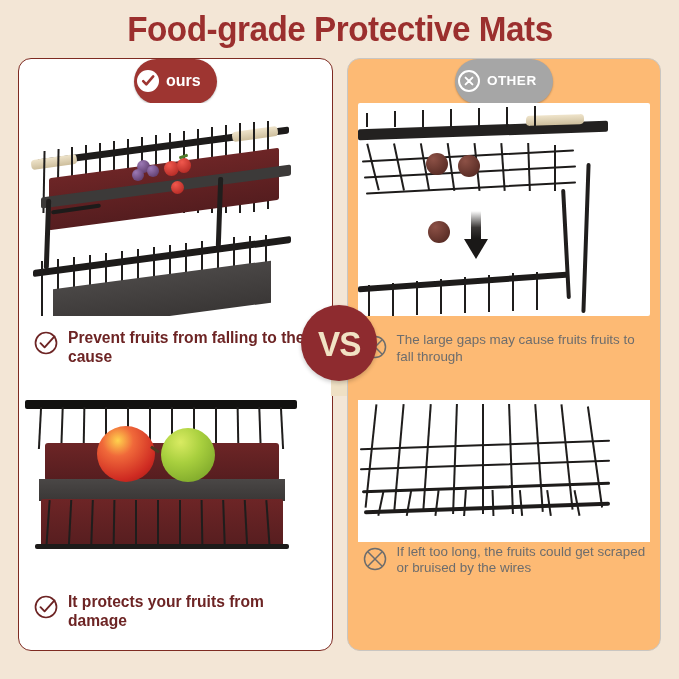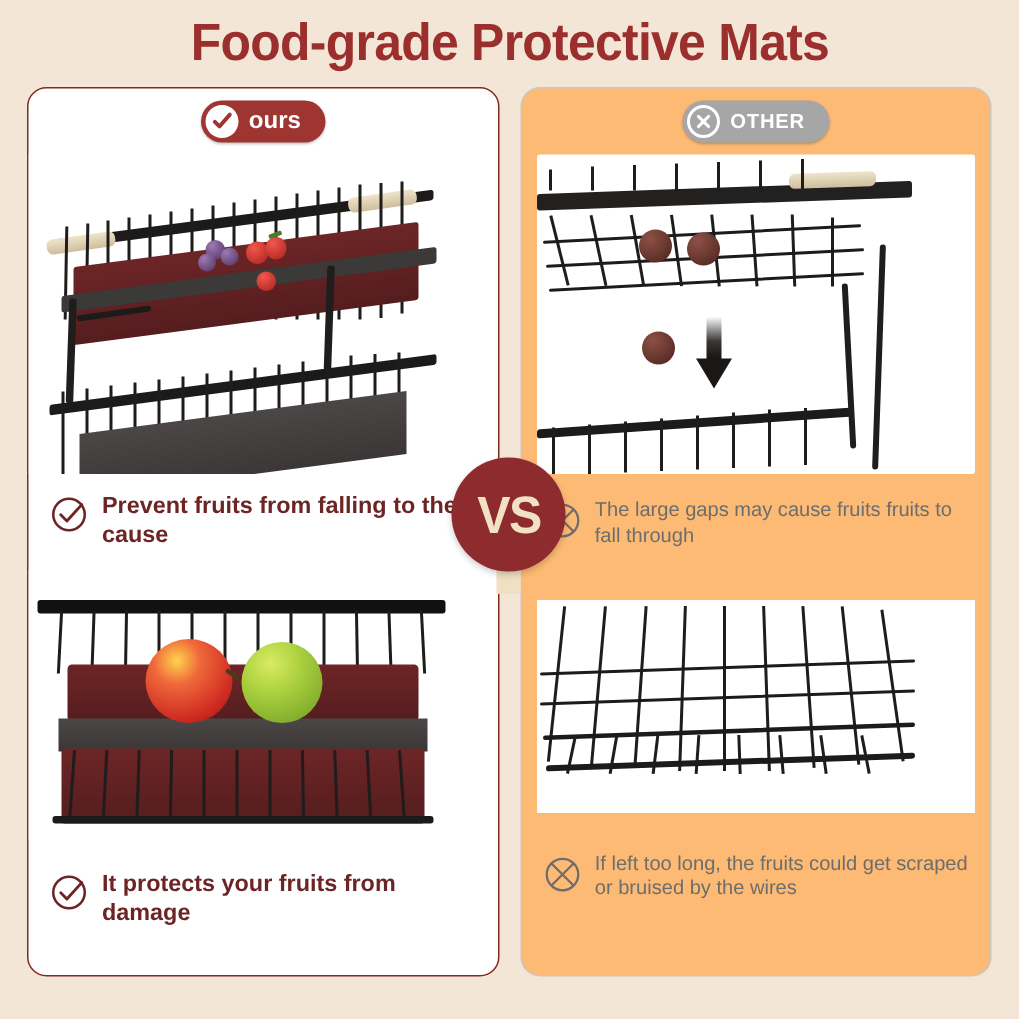--- a/index.html
+++ b/index.html
@@ -68,21 +68,21 @@
     height: 44px;
     display: flex;
     align-items: center;
     justify-content: center;
     flex: none;
   }
   .badge {
     display: inline-flex;
     align-items: center;
     border-radius: 999px;
-    height: 28px;
+    height: 45px;
     padding: 0 16px 0 3px;
     box-shadow: 0 1px 2px rgba(0,0,0,.25);
   }
   .badge-ours { background: #9e3531; }
   .badge-other { background: #a6a6a6; }
   .badge-icon {
     width: 22px; height: 22px;
     border-radius: 50%;
     display: inline-flex;
     align-items: center;
@@ -327,21 +327,21 @@
         <div class="wire" style="left:226px; top:120px; height:48px; transform:rotate(-3deg);"></div>
         <div class="wire" style="left:248px; top:120px; height:48px; transform:rotate(-4deg);"></div>
       </div>
       <div class="rail" style="left:16px; top:164px; width:254px; height:5px;"></div>
 
       <div class="fruit apple-red" style="left:78px; top:46px; width:58px; height:56px;"></div>
       <div class="fruit apple-green" style="left:142px; top:48px; width:54px; height:54px;"></div>
       <div class="stem" style="left:131px; top:68px; width:10px; height:3px; transform:rotate(35deg);"></div>
     </div>
 
-    <div class="caption" style="margin-top:20px;">
+    <div class="caption" style="margin-top:32px;">
       <span class="cap-icon">
         <svg width="26" height="26" viewBox="0 0 26 26" aria-hidden="true">
           <circle cx="13" cy="13" r="10.5" fill="none" stroke="#6d2424" stroke-width="1.7"></circle>
           <path d="M7.5 13.2 L11.6 17.3 L21.5 6.4" fill="none" stroke="#6d2424" stroke-width="1.9" stroke-linecap="round" stroke-linejoin="round"></path>
         </svg>
       </span>
       <span class="cap-text cap-text-ours">It protects your fruits from damage</span>
     </div>
   </div>
 
@@ -459,21 +459,21 @@
         <div class="wire" style="left:134px; top:90px; height:26px; transform:rotate(-2deg);"></div>
         <div class="wire" style="left:162px; top:90px; height:26px; transform:rotate(-5deg);"></div>
         <div class="wire" style="left:190px; top:90px; height:26px; transform:rotate(-8deg);"></div>
         <div class="wire" style="left:218px; top:90px; height:26px; transform:rotate(-11deg);"></div>
       </div>
 
       <div class="fruit fruit-pale" style="left:52px; top:28px; width:58px; height:58px; z-index:-1;"></div>
       <div class="fruit fruit-dull" style="left:118px; top:34px; width:54px; height:54px; z-index:-1;"></div>
     </div>
 
-    <div class="caption" style="margin-top:26px;">
+    <div class="caption" style="margin-top:2px;">
       <span class="cap-icon">
         <svg width="26" height="26" viewBox="0 0 26 26" aria-hidden="true">
           <circle cx="13" cy="13" r="10.5" fill="none" stroke="#6d6d6d" stroke-width="1.5"></circle>
           <path d="M5.8 5.8 L20.2 20.2 M20.2 5.8 L5.8 20.2" fill="none" stroke="#6d6d6d" stroke-width="1.5" stroke-linecap="round"></path>
         </svg>
       </span>
       <span class="cap-text cap-text-other">If left too long, the fruits could get scraped or bruised by the wires</span>
     </div>
   </div>
 </div>

